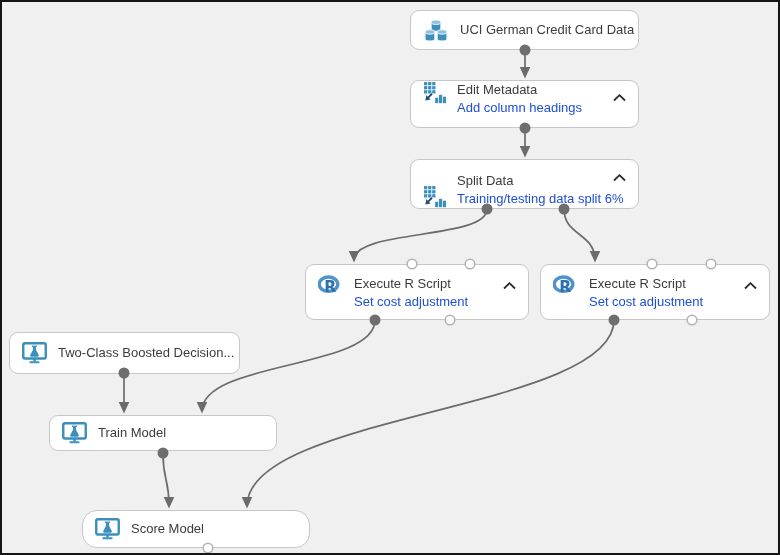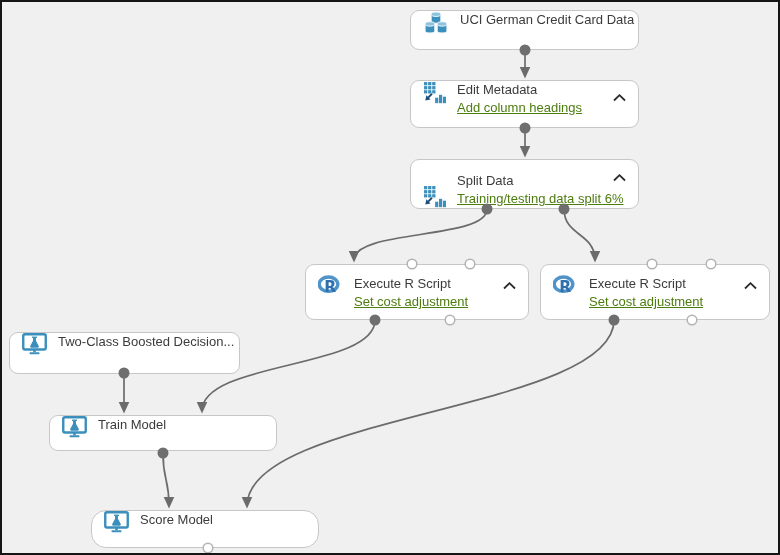--- a/index.html
+++ b/index.html
@@ -17,29 +17,29 @@
     position:absolute;
     background:#ffffff;
     border:1px solid #c7c7c7;
     border-radius:9px;
     box-sizing:border-box;
     display:flex;
     gap:11px;
     padding-left:12px;
     z-index:2;
   }
-  .node.single{align-items:flex-start;}
+  .node.single{align-items:center;}
   .node.dual{align-items:flex-start;}
   .node .icon{flex:0 0 auto;line-height:0;}
   .node .texts{min-width:0;}
   .title{
     font-size:13px;color:#3b3b3b;line-height:18px;white-space:nowrap;
   }
   .subtitle{
-    font-size:13px;color:#4d7c0f;line-height:18px;white-space:nowrap;text-decoration:underline;
+    font-size:13px;color:#1d4ed8;line-height:18px;white-space:nowrap;
   }
   .chevron{
     position:absolute;right:12px;line-height:0;cursor:pointer;
   }
 </style>
 </head>
 <body>
 
 <div class="screen">
 
@@ -192,21 +192,21 @@
         <path d="M10.6,4.7 L10.6,7.4 L7.9,12.4 A1.1,1.1 0 0 0 8.9,14 L15.1,14 A1.1,1.1 0 0 0 16.1,12.4 L13.4,7.4 L13.4,4.7 Z" fill="#3a8fbc"></path>
         <rect x="10.8" y="15.8" width="2.4" height="2.6" fill="#3a8fbc"></rect>
         <rect x="7.2" y="18.4" width="9.6" height="1.9" rx="0.7" fill="#3a8fbc"></rect>
       </svg>
     </span>
     <div class="texts">
       <div class="title">Train Model</div>
     </div>
   </div>
 
-  <div class="node single" style="left:89px;top:508px;width:228px;height:38px;border-radius:15px;">
+  <div class="node single" style="left:80px;top:508px;width:228px;height:38px;border-radius:15px;">
     <span class="icon">
       <svg width="25" height="23" viewBox="0 0 24 22">
         <rect x="1.2" y="1.2" width="21.6" height="14.6" rx="1.6" fill="#fff" stroke="#3a8fbc" stroke-width="2.3"></rect>
         <rect x="9.6" y="3.4" width="4.8" height="1.3" fill="#3a8fbc"></rect>
         <path d="M10.6,4.7 L10.6,7.4 L7.9,12.4 A1.1,1.1 0 0 0 8.9,14 L15.1,14 A1.1,1.1 0 0 0 16.1,12.4 L13.4,7.4 L13.4,4.7 Z" fill="#3a8fbc"></path>
         <rect x="10.8" y="15.8" width="2.4" height="2.6" fill="#3a8fbc"></rect>
         <rect x="7.2" y="18.4" width="9.6" height="1.9" rx="0.7" fill="#3a8fbc"></rect>
       </svg>
     </span>
     <div class="texts">

